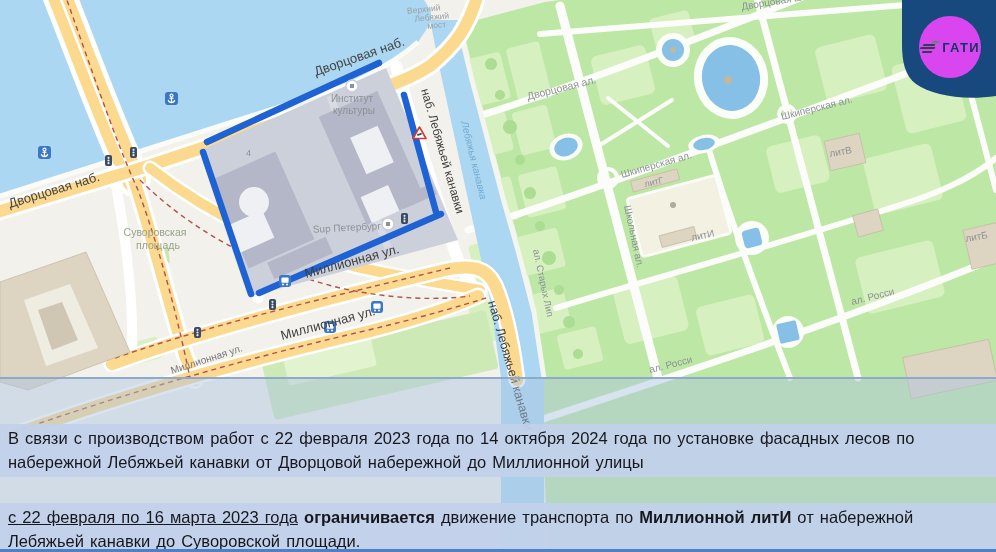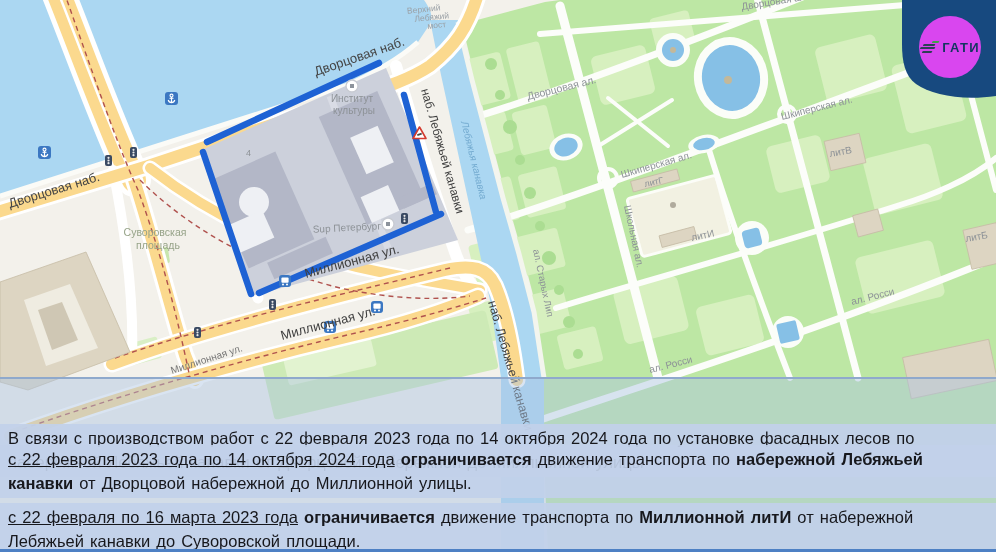--- a/index.html
+++ b/index.html
@@ -319,17 +319,16 @@
     <i class="m-green"></i>
         <i class="m-1"></i>
         <i class="m-2"></i>
         <i class="m-3"></i>
   </span>
   <span class="logo-text">ГАТИ</span>
 </div>
 
 <div class="panel">
   <div class="pbox pbox1"><span>В связи с производством работ с 22 февраля 2023 года по 14 октября 2024 года по установке фасадных лесов по набережной Лебяжьей канавки от Дворцовой набережной до Миллионной улицы</span></div>
-  <div class="pbox pbox2"><span class="seg-u">с 22 февраля 2023 года по 14 октября 2024 года</span><span> </span><span class="seg-b">ограничивается</span><span> движение транспорта по </span><span class="seg-b">набережной Лебяжьей канавки</span><span> от Дворцовой набережной до Миллионной улицы.</span></div>
   <div class="pbox pbox3"><span class="seg-u">с 22 февраля по 16 марта 2023 года</span><span> </span><span class="seg-b">ограничивается</span><span> движение транспорта по </span><span class="seg-b">Миллионной литИ</span><span> от набережной Лебяжьей канавки до Суворовской площади.</span></div>
 </div>
 
 </div>
 
 </body></html>

